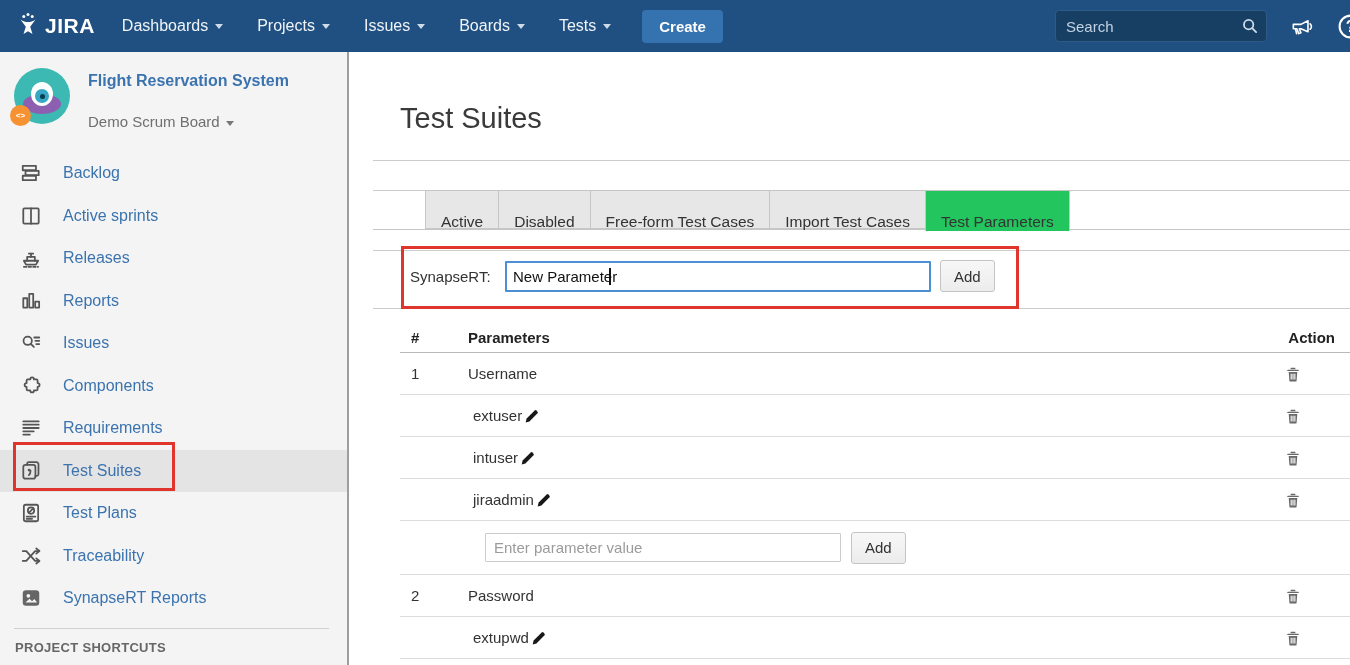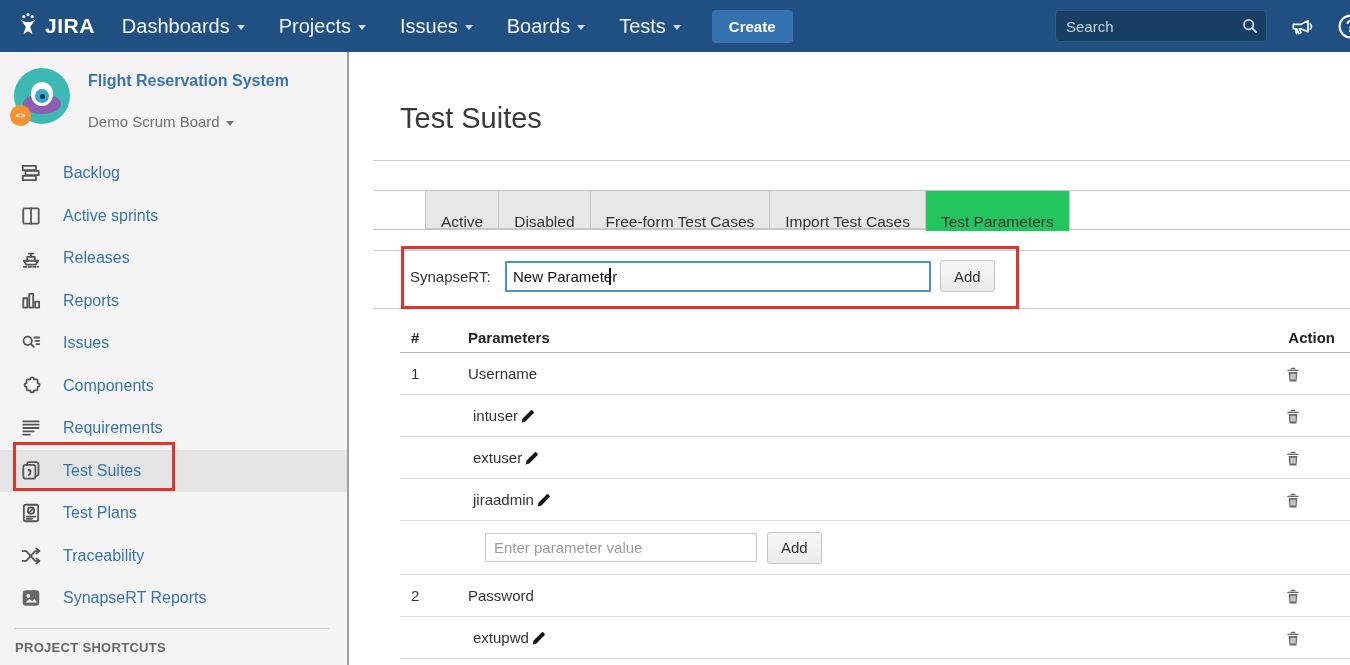--- a/index.html
+++ b/index.html
@@ -2,21 +2,21 @@
 <html style="--navbar-bg: #205081; --create-bg: #3572b0; --link: #3b73af; --annotation: #df352c;"><head>
 <meta charset="utf-8">
 <style>
   * { margin:0; padding:0; box-sizing:border-box; }
   html,body { width:1350px; height:665px; overflow:hidden; font-family:"Liberation Sans", sans-serif; background:#fff; }
 
   
   .navbar { position:absolute; left:0; top:0; width:1350px; height:52px; background:var(--navbar-bg,#205081); display:flex; align-items:center; }
   .logo { display:flex; align-items:center; padding:0 10px 0 16px; cursor:pointer; }
   .logo-text { color:#fff; font-size:21px; font-weight:bold; letter-spacing:.5px; margin-left:5px; }
-  .nav-menu { color:#f0f4f8; font-size:20px; padding:0 17px; height:52px; line-height:52px; cursor:pointer; white-space:nowrap; }
+  .nav-menu { color:#f0f4f8; font-size:16px; padding:0 17px; height:52px; line-height:52px; cursor:pointer; white-space:nowrap; }
   .nav-menu .caret { display:inline-block; width:0; height:0; border-left:4px solid transparent; border-right:4px solid transparent; border-top:5px solid #cfdbe8; margin-left:7px; vertical-align:middle; }
   .create-btn { margin-left:14px; background:var(--create-bg,#3572b0); color:#fff; font-size:15px; font-weight:bold; border:none; border-radius:4px; padding:8px 17px; cursor:pointer; }
   .nav-spacer { flex:1; }
   .search-wrap { position:relative; width:212px; height:32px; }
   .search-input { width:100%; height:100%; background:#173f64; border:1px solid #2e5a87; border-radius:4px; color:#e7eef6; font-size:15px; padding:0 32px 0 10px; outline:none; font-family:"Liberation Sans",sans-serif; }
   .search-input::placeholder { color:#c3d2e2; }
   .search-ico { position:absolute; right:8px; top:7px; }
   .nav-ico { margin-left:22px; display:flex; align-items:center; cursor:pointer; }
   .help-ico { margin-right:-14px; }
 
@@ -70,21 +70,21 @@
   .cell-name { flex:1; }
   .thead .cell-name { padding-left:10px; }
   .thead .cell-action { width:70px; text-align:right; padding-right:15px; }
   .trow { display:flex; align-items:center; height:42px; border-bottom:1px solid #ddd; font-size:15px; color:#333; }
   .trow.input-row { height:54px; border-bottom:1px solid #ddd; }
   .trow .cell-action { width:70px; display:flex; justify-content:flex-end; padding-right:50px; }
   .pgroup-name { padding-left:10px; }
   .pvalue { padding-left:15px; display:flex; align-items:center; }
   .pvalue svg { margin-left:2px; margin-top:2px; }
   .pencil-btn, .trash-btn { cursor:pointer; display:inline-flex; }
-  .val-input { width:272px; height:29px; border:1px solid #ccc; border-radius:1px; font-size:15px; color:#333; padding:0 8px; margin-left:27px; outline:none; font-family:"Liberation Sans",sans-serif; }
+  .val-input { width:356px; height:29px; border:1px solid #ccc; border-radius:1px; font-size:15px; color:#333; padding:0 8px; margin-left:27px; outline:none; font-family:"Liberation Sans",sans-serif; }
   .val-input::placeholder { color:#9b9b9b; }
   .row-add { margin-left:10px; height:32px; }
 </style>
 </head>
 <body>
 
 <div class="navbar">
   <div class="logo">
     <span>
       <svg viewBox="0 0 24 24" width="24" height="24">
@@ -314,41 +314,41 @@
                 <path d="M3.1 6.8h9.8l-.8 9.8a1.1 1.1 0 01-1.1 1H5a1.1 1.1 0 01-1.1-1z"></path>
                 <rect x="5.3" y="8.7" width="1.25" height="6.6" fill="#fff"></rect>
                 <rect x="7.4" y="8.7" width="1.25" height="6.6" fill="#fff"></rect>
                 <rect x="9.5" y="8.7" width="1.25" height="6.6" fill="#fff"></rect>
               </svg>
             </span>
           </span>
     </div>
     <div class="trow">
       <span class="cell-num"></span>
-      <span class="cell-name pvalue">intuser<span class="pencil-btn">
+      <span class="cell-name pvalue">extuser<span class="pencil-btn">
               <svg viewBox="0 0 16 16" width="15" height="15">
                 <path fill="#181818" d="M1.8 14.3l1-4.1L11.4 1.6a1.3 1.3 0 011.8 0l1.2 1.2a1.3 1.3 0 010 1.8L5.8 13.2z"></path>
               </svg>
             </span></span>
       <span class="cell-action">
             <span class="trash-btn">
               <svg viewBox="0 0 16 18" width="14" height="16" fill="#696969">
                 <path d="M5.6 1.8h4.8l.6 1.7H5z"></path>
                 <rect x="1.4" y="4.1" width="13.2" height="1.6" rx="0.8"></rect>
                 <path d="M3.1 6.8h9.8l-.8 9.8a1.1 1.1 0 01-1.1 1H5a1.1 1.1 0 01-1.1-1z"></path>
                 <rect x="5.3" y="8.7" width="1.25" height="6.6" fill="#fff"></rect>
                 <rect x="7.4" y="8.7" width="1.25" height="6.6" fill="#fff"></rect>
                 <rect x="9.5" y="8.7" width="1.25" height="6.6" fill="#fff"></rect>
               </svg>
             </span>
           </span>
     </div>
     <div class="trow">
       <span class="cell-num"></span>
-      <span class="cell-name pvalue">extuser<span class="pencil-btn">
+      <span class="cell-name pvalue">intuser<span class="pencil-btn">
               <svg viewBox="0 0 16 16" width="15" height="15">
                 <path fill="#181818" d="M1.8 14.3l1-4.1L11.4 1.6a1.3 1.3 0 011.8 0l1.2 1.2a1.3 1.3 0 010 1.8L5.8 13.2z"></path>
               </svg>
             </span></span>
       <span class="cell-action">
             <span class="trash-btn">
               <svg viewBox="0 0 16 18" width="14" height="16" fill="#696969">
                 <path d="M5.6 1.8h4.8l.6 1.7H5z"></path>
                 <rect x="1.4" y="4.1" width="13.2" height="1.6" rx="0.8"></rect>
                 <path d="M3.1 6.8h9.8l-.8 9.8a1.1 1.1 0 01-1.1 1H5a1.1 1.1 0 01-1.1-1z"></path>

